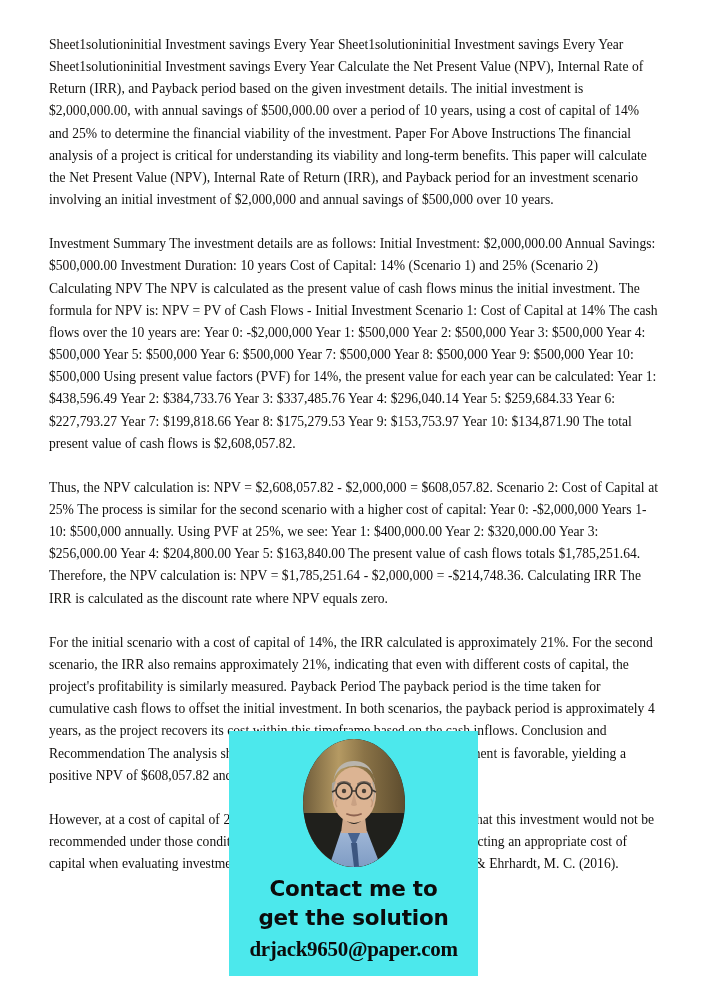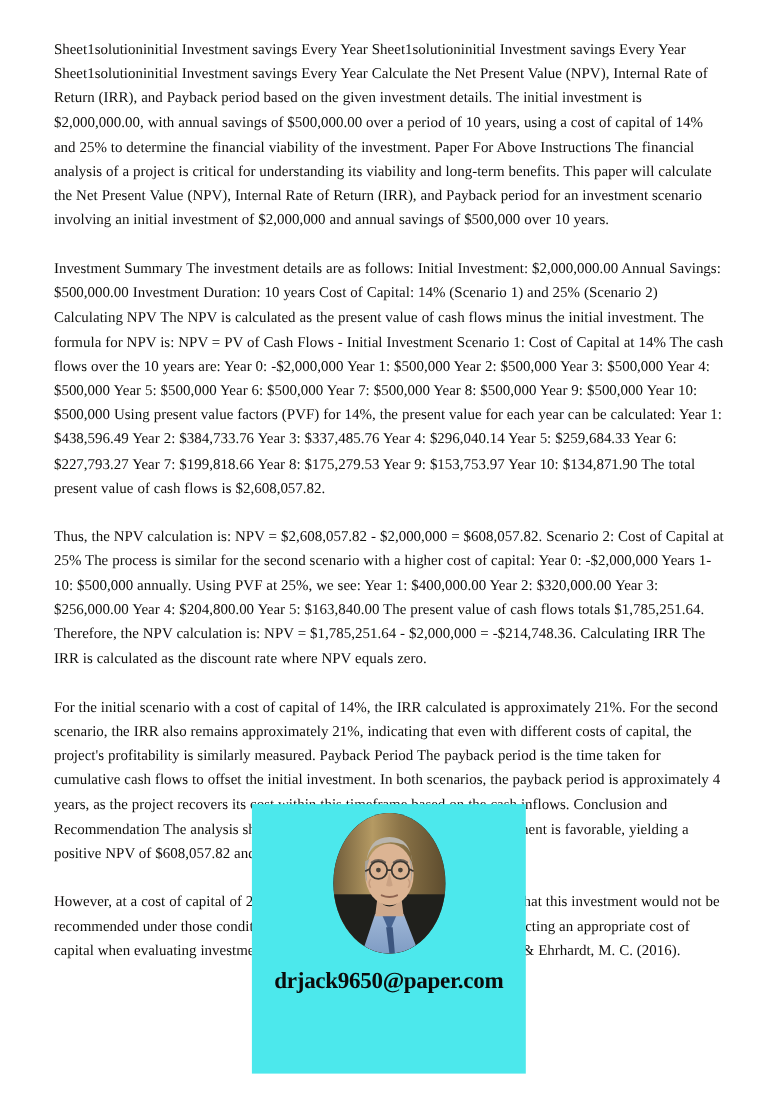--- a/index.html
+++ b/index.html
@@ -150,19 +150,21 @@
           <ellipse cx="61" cy="52" rx="2.2" ry="2.2" fill="#4a4238"></ellipse>
           <path d="M51 54 L48 66 Q51 68 54 66 Z" fill="#c9a183"></path>
           <path d="M44 75 Q51 78 58 75" stroke="#8d6350" stroke-width="1.8" fill="none" stroke-linecap="round"></path>
           <path d="M34 60 Q31 64 34 68" stroke="#c39a7c" stroke-width="1.4" fill="none"></path>
           <path d="M68 60 Q71 64 68 68" stroke="#c39a7c" stroke-width="1.4" fill="none"></path>
         </g>
       </svg>
     </div>
 
     <div id="contact-heading">
+      <div>Contact me to</div>
+      <div>get the solution</div>
     </div>
 
     <div id="contact-email">drjack9650@paper.com</div>
 
   </div>
 
 </div>
 
 </body></html>

